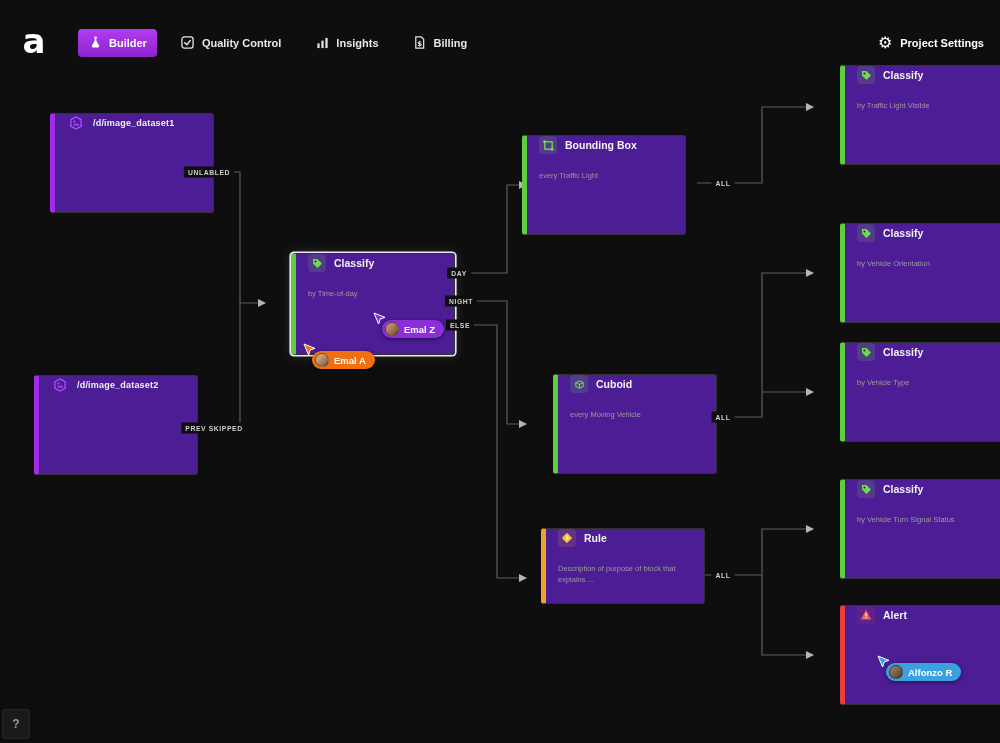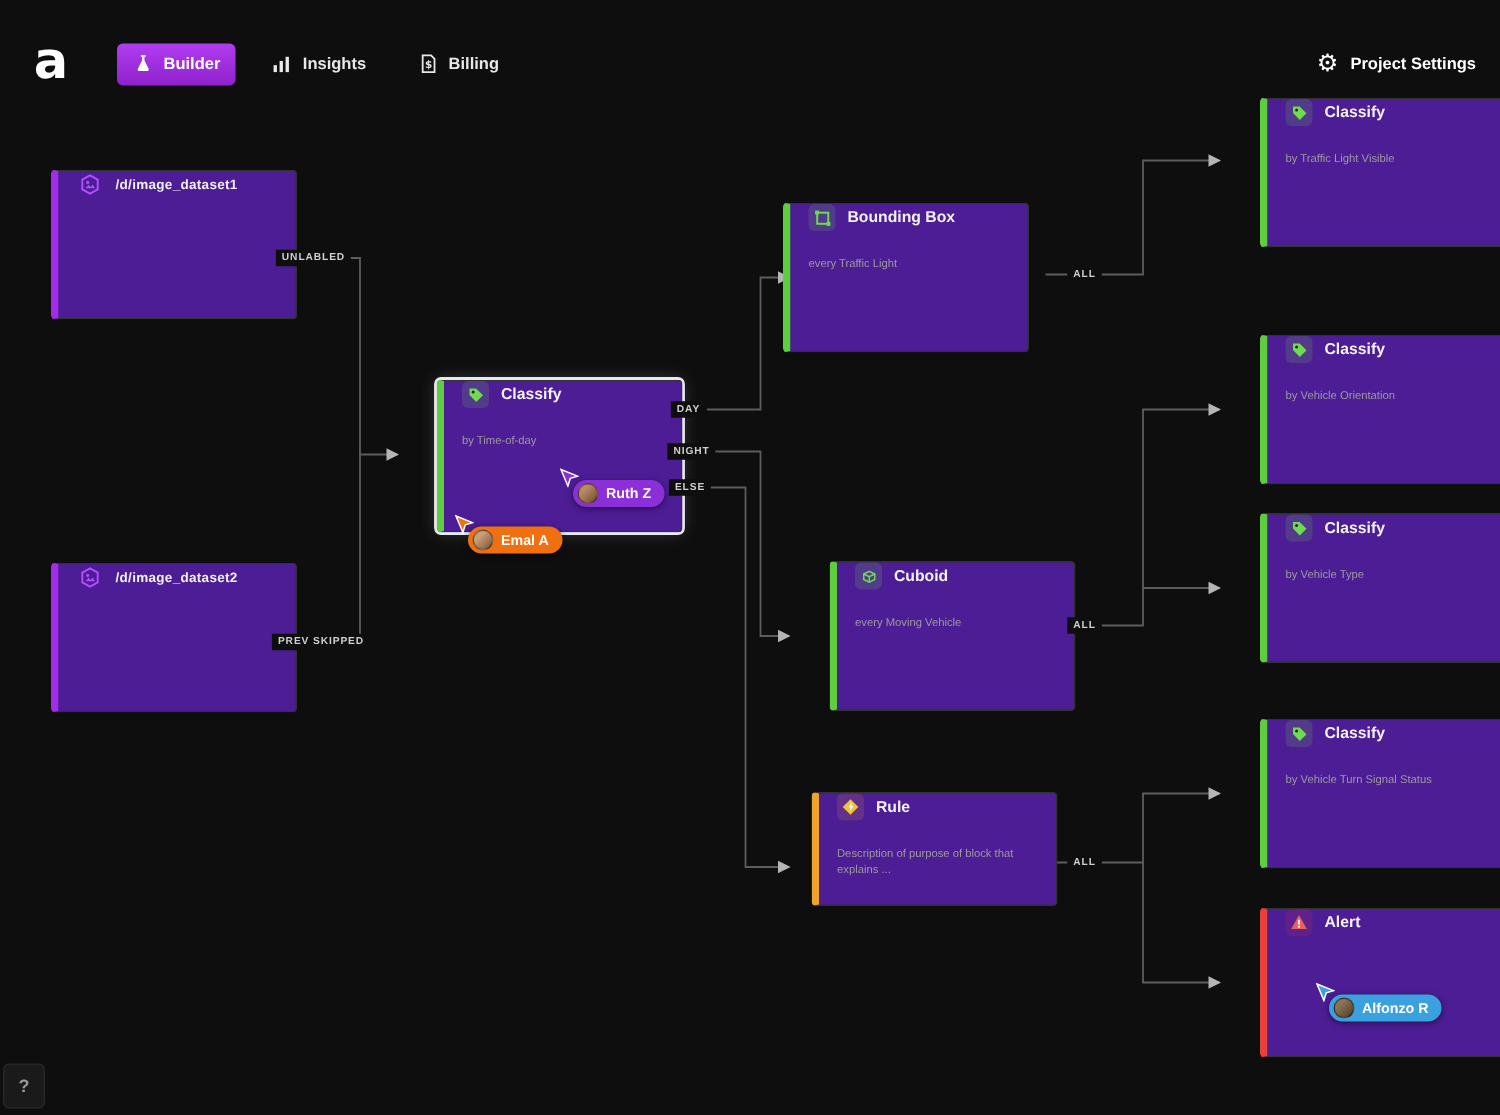--- a/index.html
+++ b/index.html
@@ -111,20 +111,29 @@
 <header>
   <div class="logo">a</div>
   <nav>
     <button class="tab active">
       <span class="ticon">
         <svg width="13" height="13" viewBox="0 0 16 16">
             <path d="M6 1h4v1.2h-1v3.2l3.4 6.6c.5.9-.2 2-1.2 2H4.8c-1 0-1.7-1.1-1.2-2L7 5.4V2.2H6V1z" fill="#fff"></path>
           </svg>
       </span>
       <span>Builder</span>
+    </button>
+    <button class="tab">
+      <span class="ticon">
+        <svg width="13" height="13" viewBox="0 0 14 14">
+            <rect x="1" y="1" width="12" height="12" rx="2.5" fill="none" stroke="#e8e8e8" stroke-width="1.4"></rect>
+            <path d="M4 7.2 6.2 9.4 10 4.8" fill="none" stroke="#e8e8e8" stroke-width="1.5" stroke-linecap="round" stroke-linejoin="round"></path>
+          </svg>
+      </span>
+      <span>Quality Control</span>
     </button>
     <button class="tab">
       <span class="ticon">
         <svg width="13" height="13" viewBox="0 0 14 14">
             <rect x="1.5" y="8" width="2.4" height="5" fill="#e8e8e8"></rect>
             <rect x="5.8" y="5" width="2.4" height="8" fill="#e8e8e8"></rect>
             <rect x="10.1" y="2" width="2.4" height="11" fill="#e8e8e8"></rect>
           </svg>
       </span>
       <span>Insights</span>
@@ -168,21 +177,21 @@
 
 <div class="edge-label" style="left:209px;top:172px">UNLABLED</div>
 <div class="edge-label" style="left:214px;top:428px">PREV SKIPPED</div>
 <div class="edge-label" style="left:459px;top:273px">DAY</div>
 <div class="edge-label" style="left:461px;top:301px">NIGHT</div>
 <div class="edge-label" style="left:460px;top:325px">ELSE</div>
 <div class="edge-label" style="left:723px;top:183px">ALL</div>
 <div class="edge-label" style="left:723px;top:417px">ALL</div>
 <div class="edge-label" style="left:723px;top:575px">ALL</div>
 
-<div class="node" style="left:14px;top:113px;width:164px;height:100px;--accent:#a32ce8">
+<div class="node" style="left:30px;top:113px;width:164px;height:100px;--accent:#a32ce8">
   <div class="node-head">
     <span class="chip plain">
       <svg width="14" height="14" viewBox="0 0 12 12">
           <path d="M6 .8 10.4 3.2 V8.8 L6 11.2 L1.6 8.8 V3.2 Z" fill="none" stroke="#b44cff" stroke-width="1.1"></path>
           <circle cx="4.7" cy="4.8" r=".9" fill="#b44cff"></circle>
           <path d="M3.4 8.2 5.2 6.2 6.4 7.4 7.6 6 8.8 8.2 Z" fill="#b44cff"></path>
         </svg>
     </span>
     <span class="ds-label">/d/image_dataset1</span>
   </div>
@@ -317,21 +326,21 @@
     </span>
     <span class="node-title">Alert</span>
   </div>
 </div>
 
 <div class="cursor-pill" style="left:382px;top:320px;background:#8b30d9">
   <svg class="pointer" width="13" height="13" viewBox="0 0 13 13">
     <path d="M1,1 L12,5.4 L7.2,6.9 L5.6,12 Z" fill="#8b30d9" stroke="#fff" stroke-width="1"></path>
   </svg>
   <span class="avatar"></span>
-  <span>Ruth Z</span>
+  <span>Emal Z</span>
 </div>
 
 <div class="cursor-pill" style="left:312px;top:351px;background:#f07010">
   <svg class="pointer" width="13" height="13" viewBox="0 0 13 13">
     <path d="M1,1 L12,5.4 L7.2,6.9 L5.6,12 Z" fill="#f07010" stroke="#fff" stroke-width="1"></path>
   </svg>
   <span class="avatar" style="background:linear-gradient(135deg,#caa07a 30%,#7a5336)"></span>
   <span>Emal A</span>
 </div>
 

